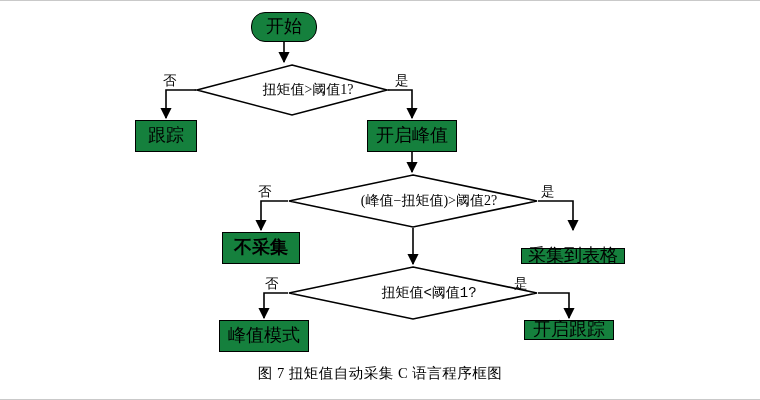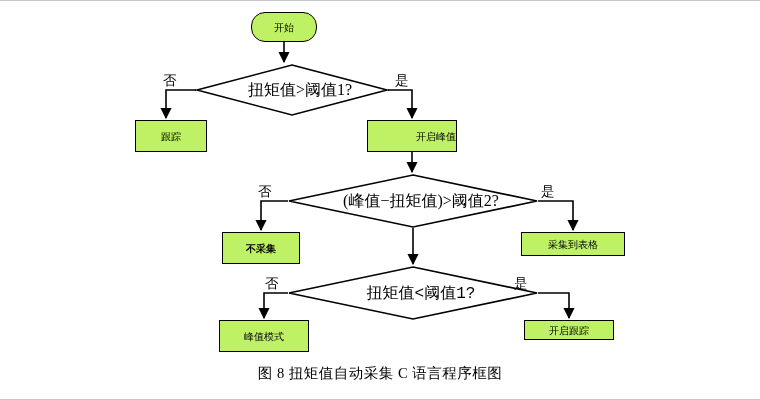--- a/index.html
+++ b/index.html
@@ -24,50 +24,50 @@
     height: 360px;
   }
   .node {
     position: absolute;
     box-sizing: border-box;
     display: flex;
     align-items: center;
     justify-content: center;
     text-align: center;
     white-space: nowrap;
-    font-size: 10px;
+    font-size: 18px;
     line-height: 1.1;
-    background: #bef264;
+    background: #15803d;
   }
   .rect {
     border: 1.6px solid #000000;
   }
   .stadium {
     border: 1.6px solid #000000;
     border-radius: 14px;
   }
   .diamond-wrap {
     position: absolute;
   }
   .diamond-wrap svg {
     position: absolute;
     left: 0;
     top: 0;
     overflow: visible;
   }
   .diamond-label {
     position: absolute;
-    left: 8px;
+    left: 16px;
     top: 0;
     width: 100%;
     height: 100%;
     display: flex;
     align-items: center;
     justify-content: center;
-    font-size: 16px;
+    font-size: 14px;
     white-space: nowrap;
   }
   .edge-label {
     position: absolute;
     font-size: 13.5px;
     white-space: nowrap;
   }
   #caption {
     position: absolute;
     left: 0;
@@ -128,40 +128,40 @@
       <span>开始</span>
     </div>
 
     <div class="diamond-wrap" style="left:196px; top:64px; width:192px; height:52px;">
       <svg width="192" height="52">
         <polygon points="96,1 191,26 96,51 1,26" fill="#ffffff" stroke="#000000" stroke-width="1.6"></polygon>
       </svg>
       <div class="diamond-label">扭矩值&gt;阈值1?</div>
     </div>
 
-    <div class="node rect" style="left:135px; top:120px; width:72px; height:32px;">
+    <div class="node rect" style="left:135px; top:120px; width:62px; height:32px;">
       <span>跟踪</span>
     </div>
 
-    <div class="node rect" style="left:367px; top:120px; width:90px; height:32px;justify-content:flex-end;">
+    <div class="node rect" style="left:367px; top:120px; width:90px; height:32px;">
       <span>开启峰值</span>
     </div>
 
     <div class="diamond-wrap" style="left:288px; top:174px; width:250px; height:54px;text-align:right;">
       <svg width="250" height="54">
         <polygon points="125,1 249,27 125,53 1,27" fill="#ffffff" stroke="#000000" stroke-width="1.6"></polygon>
       </svg>
       <div class="diamond-label">(峰值−扭矩值)&gt;阈值2?</div>
     </div>
 
     <div class="node rect" style="left:222px; top:232px; width:78px; height:32px;font-weight:bold;">
       <span>不采集</span>
     </div>
 
-    <div class="node rect" style="left:521px; top:232px; width:104px; height:24px;">
+    <div class="node rect" style="left:521px; top:248px; width:104px; height:16px;">
       <span>采集到表格</span>
     </div>
 
     <div class="diamond-wrap" style="left:288px; top:266px; width:250px; height:54px;font-family:Liberation Mono, monospace;">
       <svg width="250" height="54">
         <polygon points="125,1 249,27 125,53 1,27" fill="#ffffff" stroke="#000000" stroke-width="1.6"></polygon>
       </svg>
       <div class="diamond-label">扭矩值&lt;阈值1?</div>
     </div>
 
@@ -175,17 +175,17 @@
 
     <div class="edge-label" style="left:163px; top:72px;">否</div>
     <div class="edge-label" style="left:395px; top:72px;">是</div>
     <div class="edge-label" style="left:258px; top:183px;">否</div>
     <div class="edge-label" style="left:541px; top:183px;">是</div>
     <div class="edge-label" style="left:265px; top:275px;">否</div>
     <div class="edge-label" style="left:514px; top:275px;">是</div>
 
   </div>
 
-  <div id="caption">图 8    扭矩值自动采集 C 语言程序框图</div>
+  <div id="caption">图 7    扭矩值自动采集 C 语言程序框图</div>
 
   <div class="rule" id="rule-bottom"></div>
 
 </div>
 
 </body></html>

